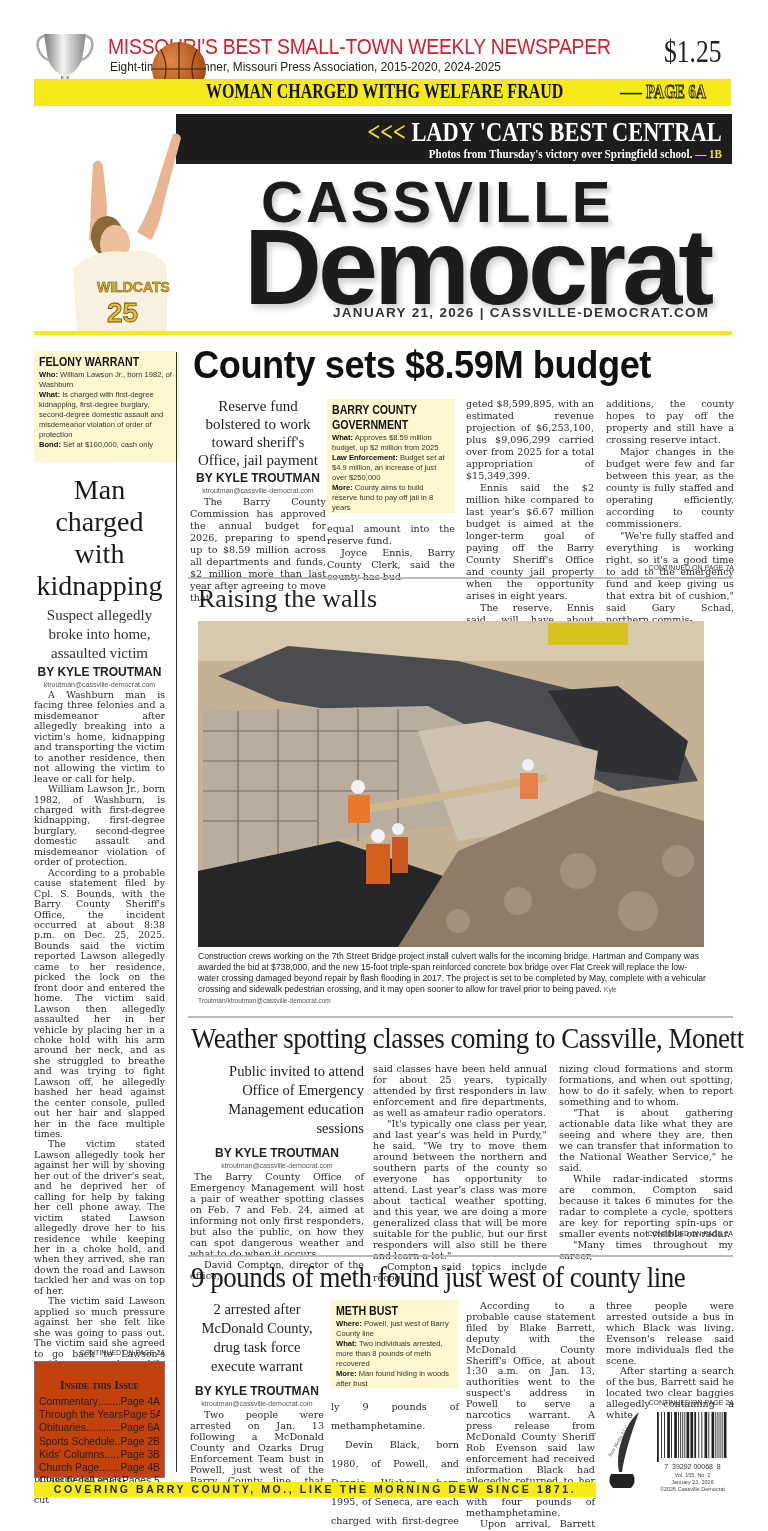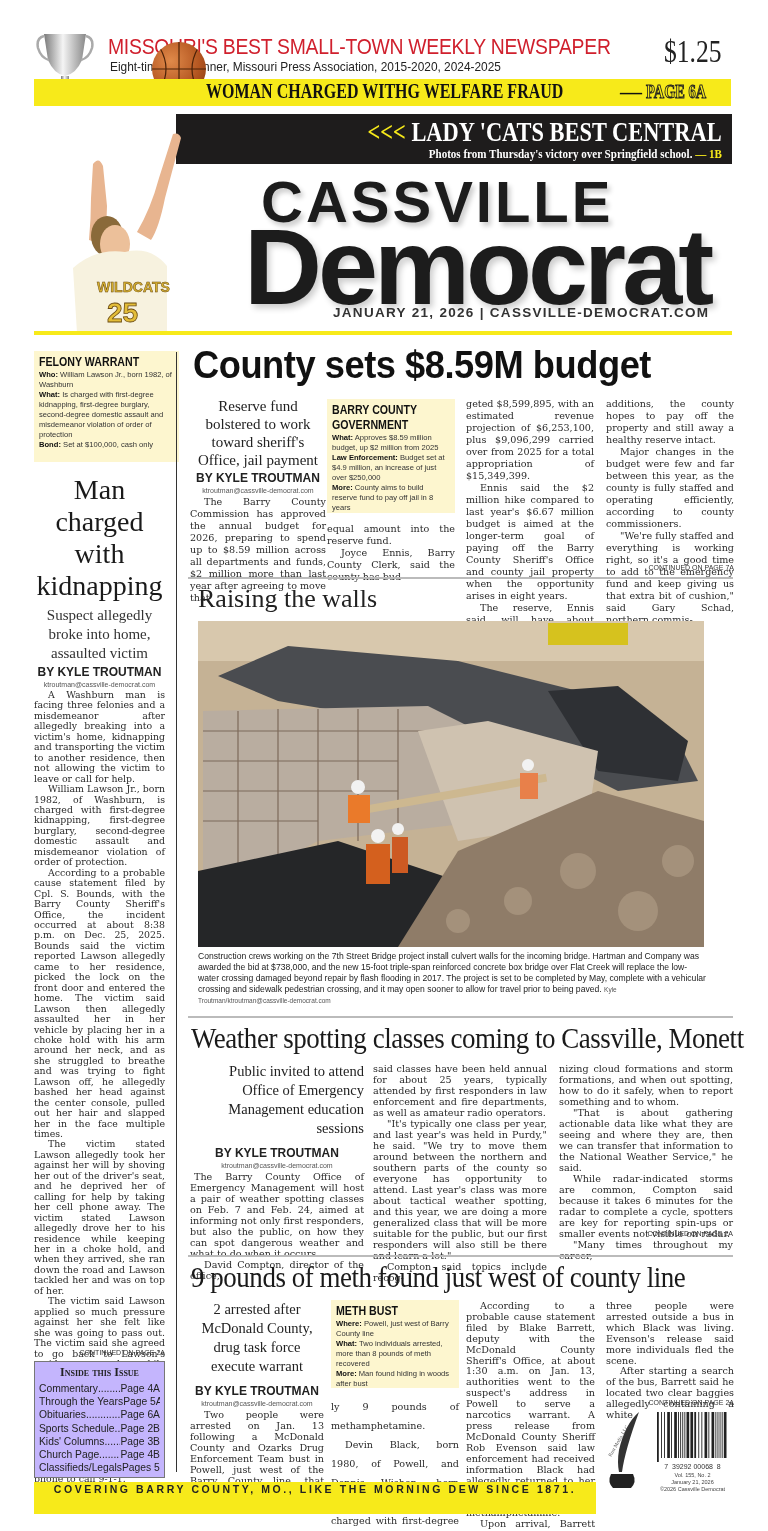--- a/index.html
+++ b/index.html
@@ -103,21 +103,21 @@
     <p>A Washburn man is facing three felonies and a misdemeanor after allegedly breaking into a victim's home, kidnapping and transporting the victim to another residence, then not allowing the victim to leave or call for help.</p>
     <p>William Lawson Jr., born 1982, of Washburn, is charged with first-degree kidnapping, first-degree burglary, second-degree domestic assault and misdemeanor violation of order of protection.</p>
     <p>According to a probable cause statement filed by Cpl. S. Bounds, with the Barry County Sheriff's Office, the incident occurred at about 8:38 p.m. on Dec. 25, 2025. Bounds said the victim reported Lawson allegedly came to her residence, picked the lock on the front door and entered the home. The victim said Lawson then allegedly assaulted her in her vehicle by placing her in a choke hold with his arm around her neck, and as she struggled to breathe and was trying to fight Lawson off, he allegedly bashed her head against the center console, pulled out her hair and slapped her in the face multiple times.</p>
     <p>The victim stated Lawson allegedly took her against her will by shoving her out of the driver's seat, and he deprived her of calling for help by taking her cell phone away. The victim stated Lawson allegedly drove her to his residence while keeping her in a choke hold, and when they arrived, she ran down the road and Lawson tackled her and was on top of her.</p>
     <p>The victim said Lawson applied so much pressure against her she felt like she was going to pass out. The victim said she agreed to go back to Lawson's residence, and while inside, Lawson held on to her wrist to prevent her from leaving. The victim said Lawson called a witness, identified by Bounds as his mother, on his cell phone, and the witness came upstairs and also would not allow the victim to use her cell phone to call 9-1-1.</p>
     <p>The victim sustained a cut</p>
   </div>
 </div>
 <div class="abs cont" style="left:34px;top:1349px;width:131px;">CONTINUED ON PAGE 2A</div>
 
-<div class="abs" style="left:34px;top:1361px;width:131px;height:117px;background:#c4b5fd;border:1px solid #777;box-sizing:border-box;padding:3px 4px;">
+<div class="abs" style="left:34px;top:1361px;width:131px;height:117px;background:#c2410c;border:1px solid #777;box-sizing:border-box;padding:16px 4px;">
   <div class="serif" style="font-weight:bold;font-variant:small-caps;font-size:12px;text-align:center;color:#222;margin-bottom:2px;">Inside this Issue</div>
   <div id="inside-list">
       <div style="display: flex; font-family: &quot;Liberation Sans&quot;, sans-serif; font-size: 10.3px; line-height: 13.2px; color: rgb(34, 34, 34); white-space: nowrap; overflow: hidden;">
         <span>Commentary</span>
         <span style="flex: 1 1 0%; overflow: hidden;">..............................</span>
         <span>Page 4A</span>
       </div>
       <div style="display: flex; font-family: &quot;Liberation Sans&quot;, sans-serif; font-size: 10.3px; line-height: 13.2px; color: rgb(34, 34, 34); white-space: nowrap; overflow: hidden;">
         <span>Through the Years</span>
         <span style="flex: 1 1 0%; overflow: hidden;">..............................</span>
@@ -171,21 +171,21 @@
 <div class="abs body-text" style="left:327px;top:523px;width:128px;">
   <p style="text-indent:0">equal amount into the reserve fund.</p>
   <p>Joyce Ennis, Barry County Clerk, said the county has bud-</p>
 </div>
 <div class="abs body-text" style="left:466px;top:398px;width:128px;">
   <p style="text-indent:0">geted $8,599,895, with an estimated revenue projection of $6,253,100, plus $9,096,299 carried over from 2025 for a total appropriation of $15,349,399.</p>
   <p>Ennis said the $2 million hike compared to last year's $6.67 million budget is aimed at the longer-term goal of paying off the Barry County Sheriff's Office and county jail property when the opportunity arises in eight years.</p>
   <p>The reserve, Ennis said, will have about $11.5 million by the end of 2026, and with annual</p>
 </div>
 <div class="abs body-text" style="left:606px;top:398px;width:128px;">
-  <p style="text-indent:0">additions, the county hopes to pay off the property and still away a healthy reserve intact.</p>
+  <p style="text-indent:0">additions, the county hopes to pay off the property and still have a crossing reserve intact.</p>
   <p>Major changes in the budget were few and far between this year, as the county is fully staffed and operating efficiently, according to county commissioners.</p>
   <p>"We're fully staffed and everything is working right, so it's a good time to add to the emergency fund and keep giving us that extra bit of cushion," said Gary Schad, northern commis-</p>
 </div>
 <div class="abs cont" style="left:606px;top:564px;width:128px;">CONTINUED ON PAGE 7A</div>
 
 <div class="abs hrule" style="left:188px;top:577px;width:545px;"></div>
 
 <div class="abs serif" style="left:198px;top:584px;font-size:26px;color:#222;">Raising the walls</div>
 
 <div class="abs" style="left:198px;top:621px;width:506px;height:326px;overflow:hidden;background:#b8a58a;">
@@ -321,15 +321,15 @@
       <rect x="68.8" y="0" width="2.7" height="46" fill="#222"></rect>
     </svg>
 </div>
 <div class="abs sans" style="left:645px;top:1463px;width:95px;text-align:center;font-size:7px;color:#333;white-space:pre;">7  39292 00068  8</div>
 <div class="abs sans" style="left:645px;top:1472px;width:95px;text-align:center;font-size:5.5px;line-height:7px;color:#444;">
   <div>Vol. 155, No. 2</div>
   <div>January 21, 2026</div>
   <div>©2026 Cassville Democrat</div>
 </div>
 
-<div class="abs sans" style="left:34px;top:1482px;width:562px;height:32px;background:#f7ea1a;text-align:center;font-weight:bold;font-size:10.5px;line-height:15px;letter-spacing:2.6px;color:#222;white-space:nowrap;">
+<div class="abs sans" style="left:34px;top:1482px;width:562px;height:15px;background:#f7ea1a;text-align:center;font-weight:bold;font-size:10.5px;line-height:15px;letter-spacing:2.6px;color:#222;white-space:nowrap;">
   <span>COVERING BARRY COUNTY, MO., LIKE THE MORNING DEW SINCE 1871.</span>
 </div>
 
 </body></html>

